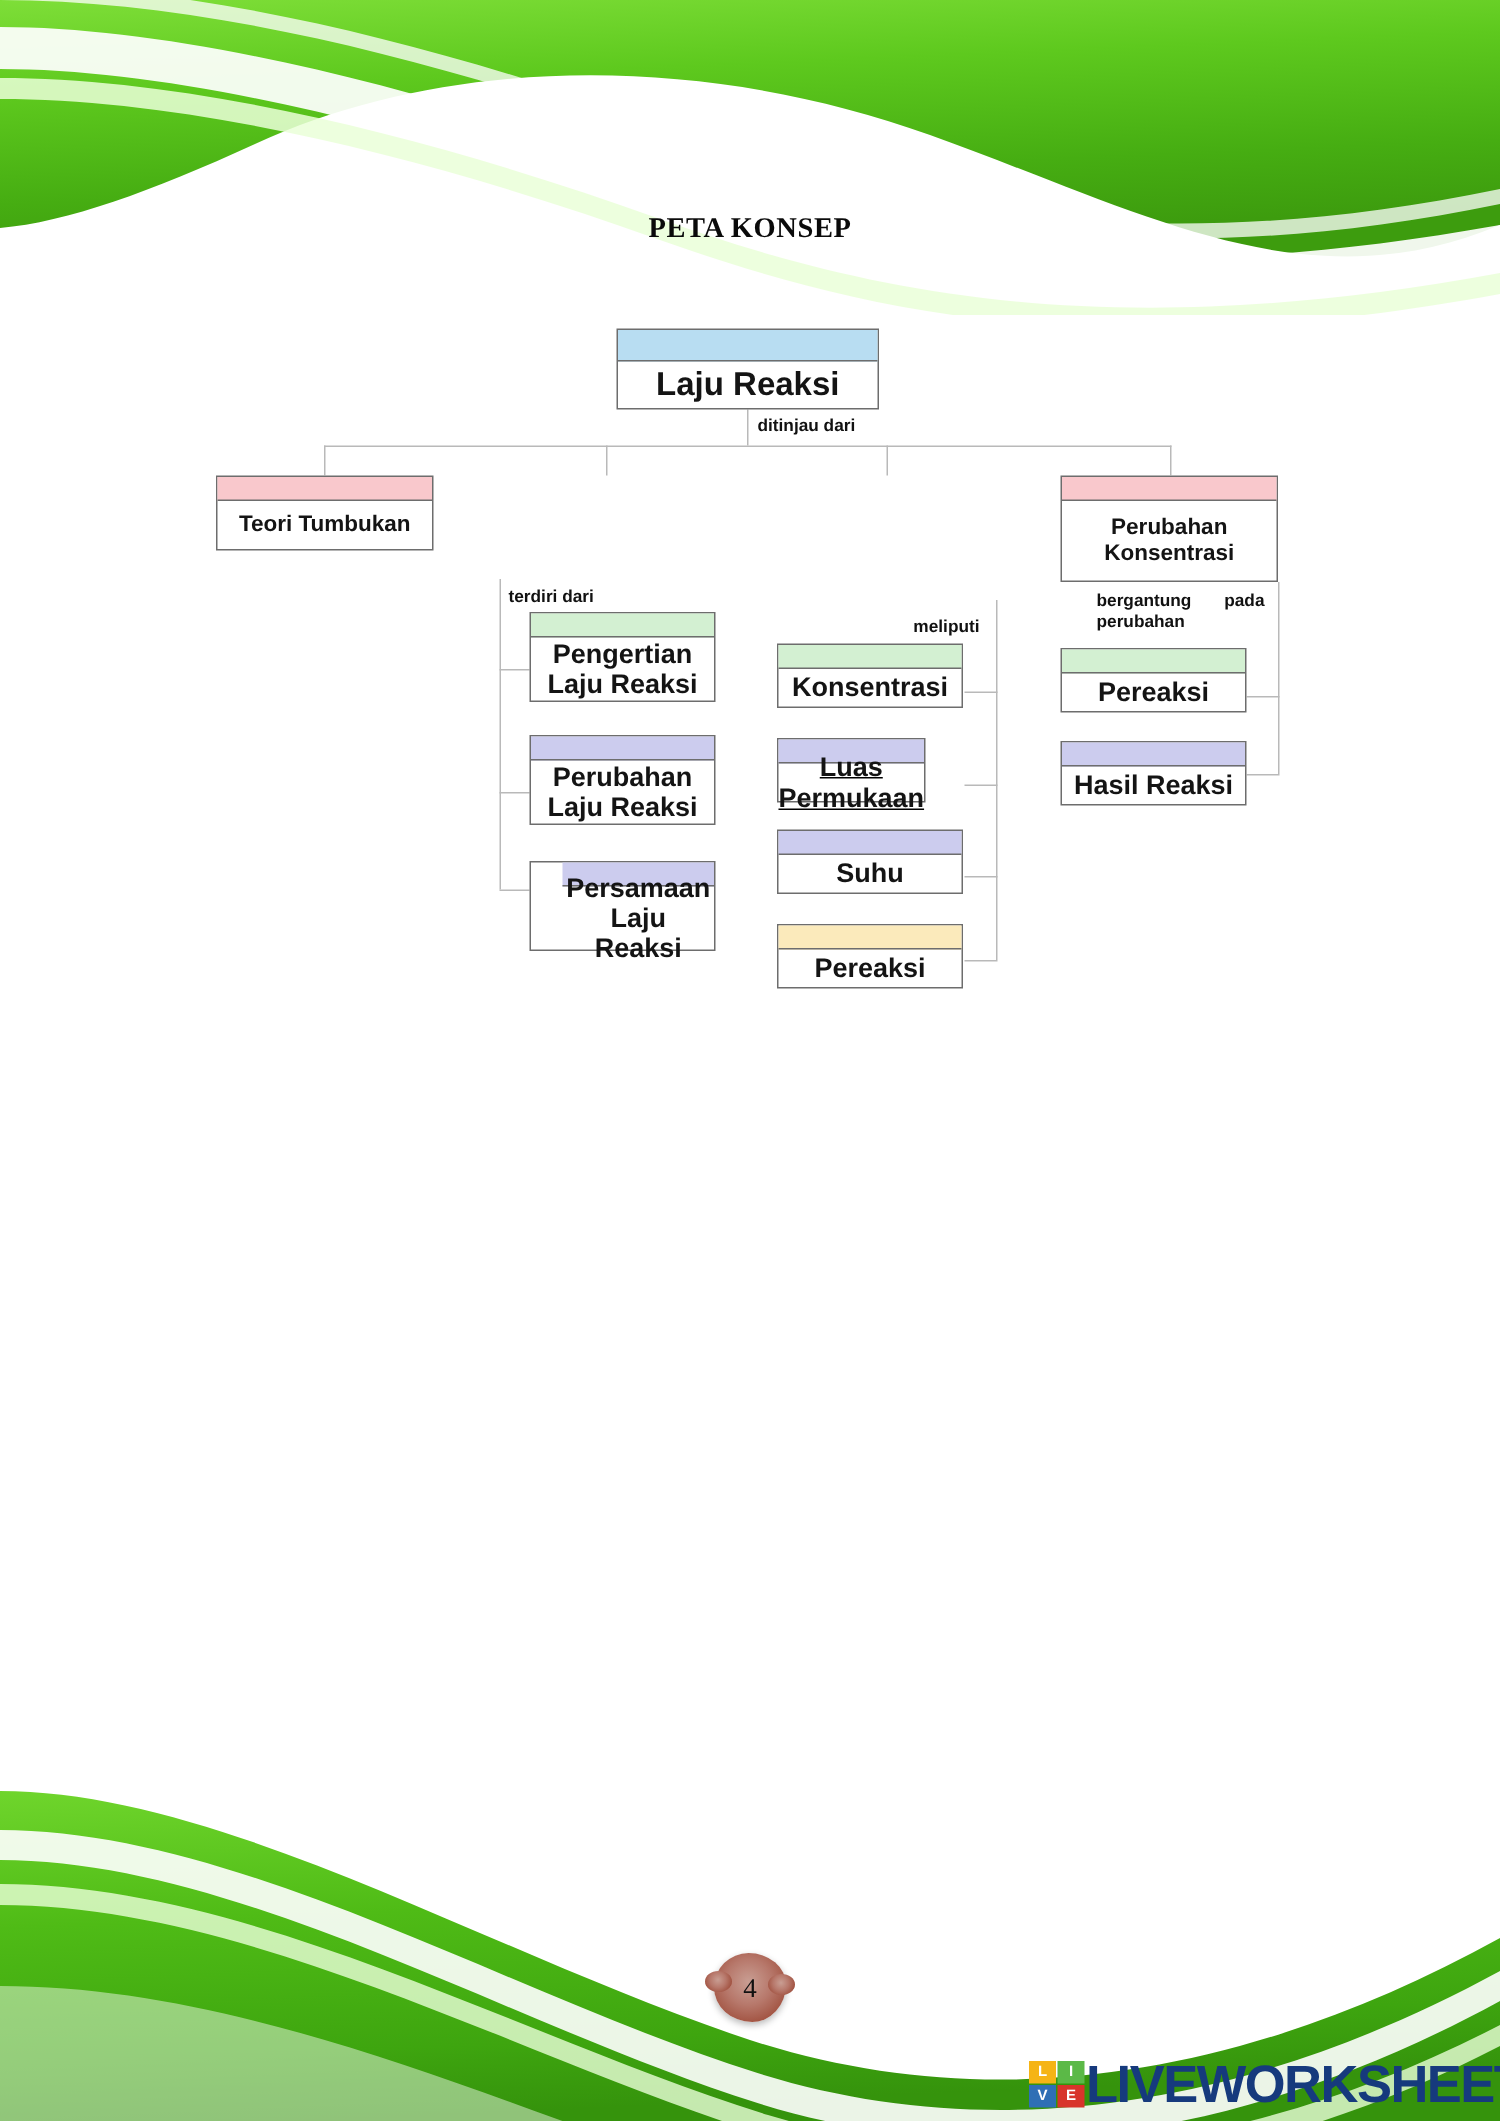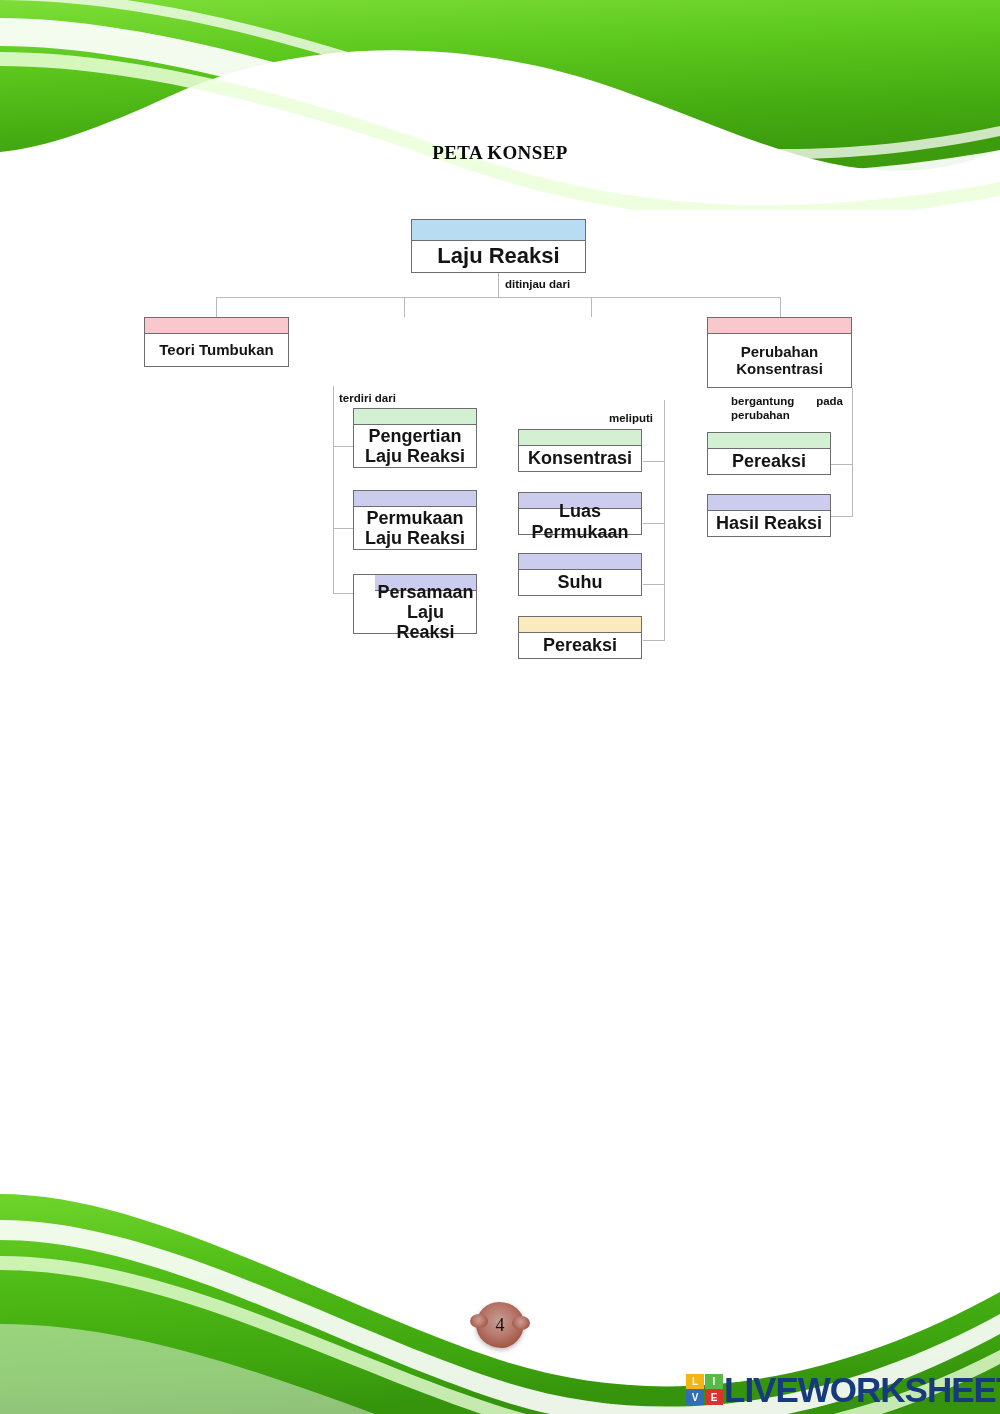--- a/index.html
+++ b/index.html
@@ -151,32 +151,32 @@
       <div class="lbl" style="height:53px;">Perubahan Konsentrasi</div>
     </div>
     <div class="elabel just" style="left:731px;top:394px;width:112px;">bergantung pada perubahan</div>
 
     <div class="node n-sub" style="left:353px;top:408px;width:124px;">
       <div class="cap" style="background:#d3f0d2;"></div>
       <div class="lbl" style="height:42px;">Pengertian Laju Reaksi</div>
     </div>
     <div class="node n-sub" style="left:353px;top:490px;width:124px;">
       <div class="cap" style="background:#ccccee;"></div>
-      <div class="lbl" style="height:42px;">Permukaan Laju Reaksi</div>
+      <div class="lbl" style="height:42px;">Perubahan Laju Reaksi</div>
     </div>
     <div class="node n-sub" style="left:353px;top:574px;width:124px;padding-left:21px;">
       <div class="cap" style="background:#ccccee;"></div>
       <div class="lbl" style="height:42px;">Persamaan Laju Reaksi</div>
     </div>
 
     <div class="node n-sub" style="left:518px;top:429px;width:124px;">
       <div class="cap" style="background:#d3f0d2;"></div>
       <div class="lbl" style="height:25px;">Konsentrasi</div>
     </div>
-    <div class="node n-sub" style="left:518px;top:492px;width:124px;">
+    <div class="node n-sub" style="left:518px;top:492px;width:99px;text-decoration:underline;">
       <div class="cap" style="background:#ccccee;"></div>
       <div class="lbl" style="height:25px;">Luas Permukaan</div>
     </div>
     <div class="node n-sub" style="left:518px;top:553px;width:124px;">
       <div class="cap" style="background:#ccccee;"></div>
       <div class="lbl" style="height:25px;">Suhu</div>
     </div>
     <div class="node n-sub" style="left:518px;top:616px;width:124px;">
       <div class="cap" style="background:#fbeabb;"></div>
       <div class="lbl" style="height:25px;">Pereaksi</div>

